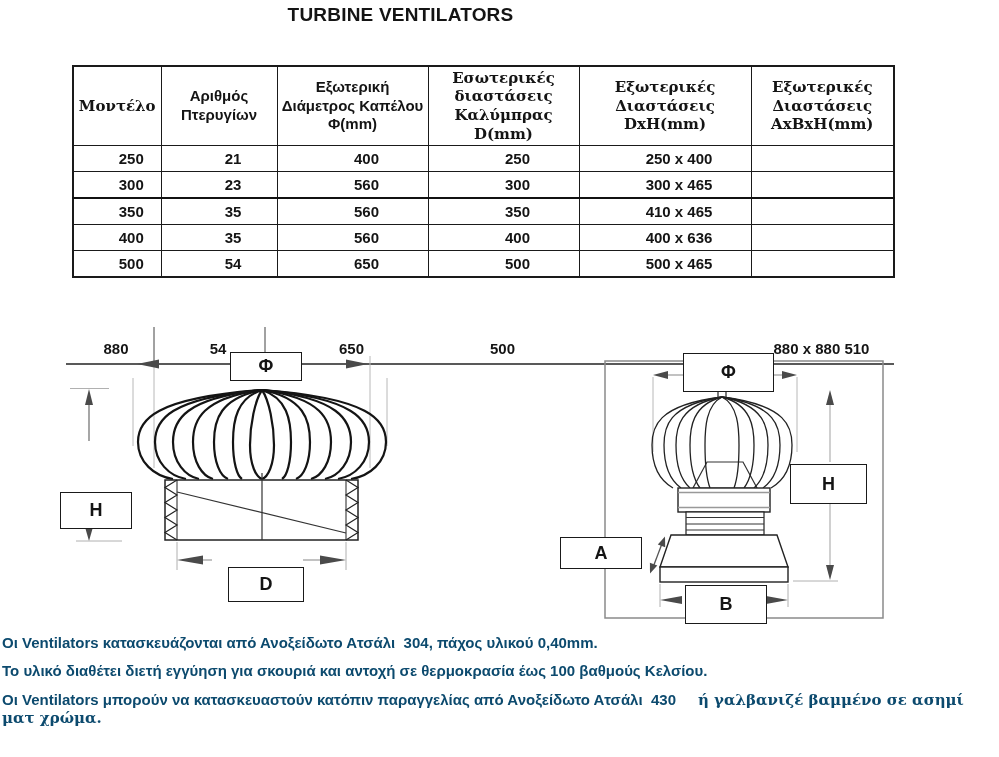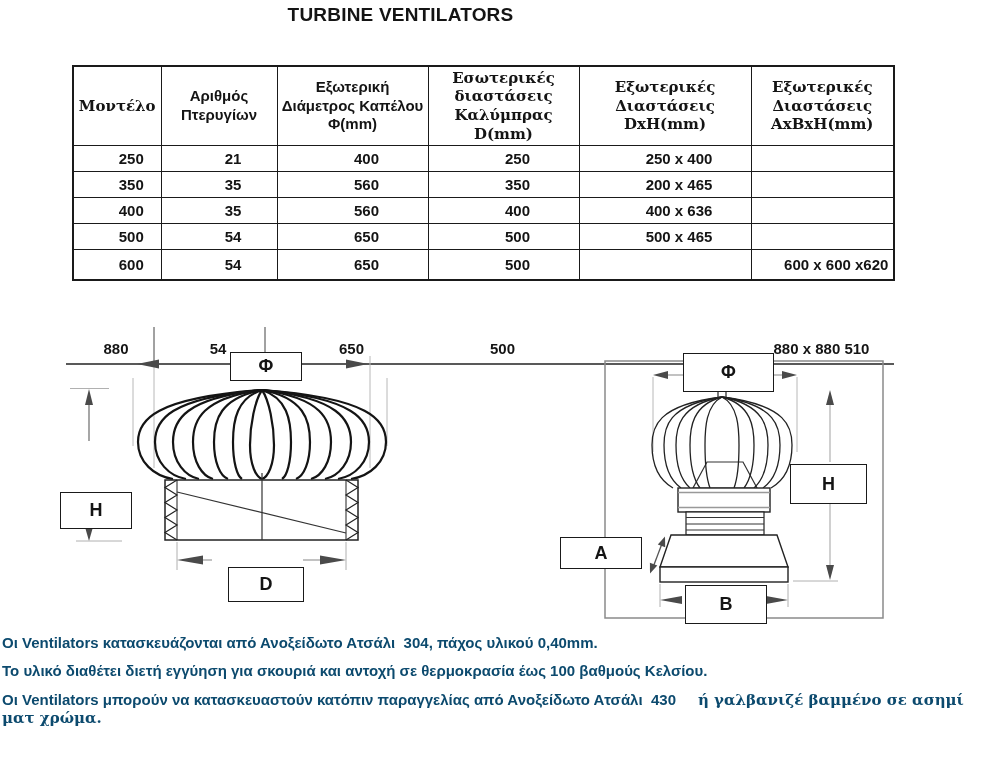--- a/index.html
+++ b/index.html
@@ -67,51 +67,51 @@
   </thead>
   <tbody>
     <tr>
       <td>250</td>
       <td>21</td>
       <td>400</td>
       <td>250</td>
       <td>250 x 400</td>
       <td></td>
     </tr>
+    <tr class="thick">
+      <td>300</td>
+      <td>23</td>
+      <td>560</td>
+      <td>300</td>
+      <td>300 x 465</td>
+      <td></td>
+    </tr>
     <tr>
       <td>350</td>
       <td>35</td>
       <td>560</td>
       <td>350</td>
-      <td>200 x 465</td>
+      <td>410 x 465</td>
       <td></td>
     </tr>
     <tr>
       <td>400</td>
       <td>35</td>
       <td>560</td>
       <td>400</td>
       <td>400 x 636</td>
       <td></td>
     </tr>
     <tr>
       <td>500</td>
       <td>54</td>
       <td>650</td>
       <td>500</td>
       <td>500 x 465</td>
       <td></td>
-    </tr>
-    <tr class="tall">
-      <td>600</td>
-      <td>54</td>
-      <td>650</td>
-      <td>500</td>
-      <td></td>
-      <td>600 x 600 x620</td>
     </tr>
   </tbody>
 </table>
 
 <div class="abs" id="row880">
   <div class="c" style="width:88px">880</div>
   <div class="c" style="width:116px">54</div>
   <div class="c" style="width:151px">650</div>
   <div class="c" style="width:151px">500</div>
   <div class="c" style="width:172px"></div>

